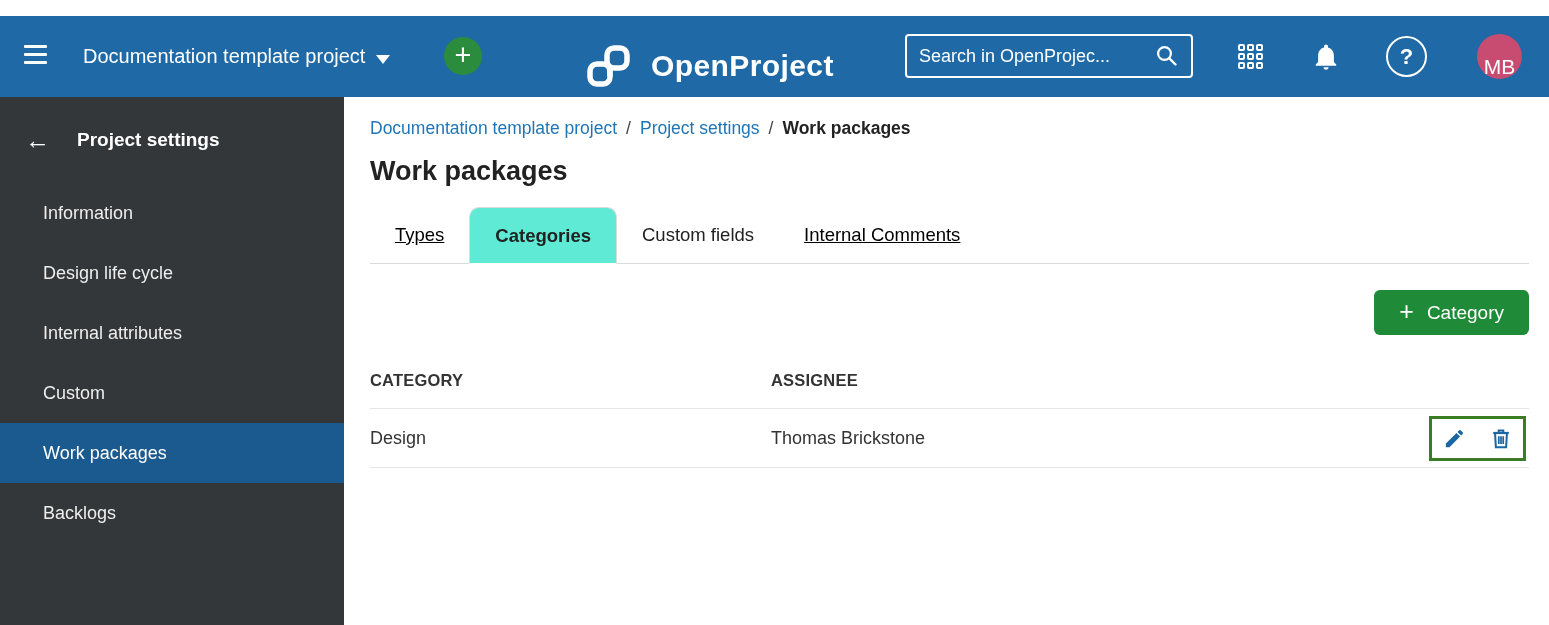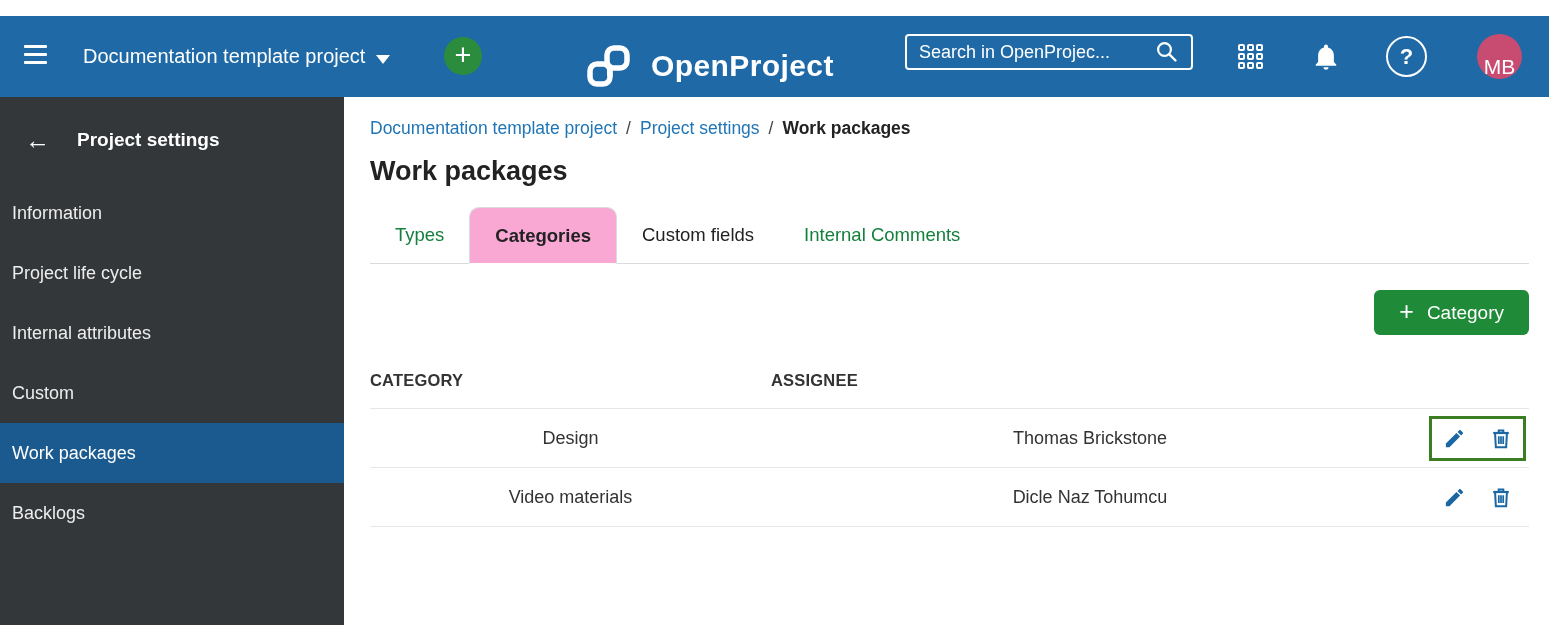--- a/index.html
+++ b/index.html
@@ -11,59 +11,59 @@
   .topbar { position:absolute; top:0; left:0; width:100%; height:81px; background:#1E69A6; z-index:5; }
   .topbar > * { position:absolute; }
   .hamburger { left:24px; top:29px; width:23px; cursor:pointer; }
   .hamburger span { display:block; width:23px; height:3px; background:#fff; border-radius:1px; margin-bottom:5px; }
   .hamburger span:last-child { margin-bottom:0; }
   .project-select { left:83px; top:0; height:81px; display:flex; align-items:center; gap:11px; color:#fff; font-size:20px; cursor:pointer; white-space:nowrap; }
   .caret-down { width:0; height:0; border-left:7px solid transparent; border-right:7px solid transparent; border-top:9px solid #fff; margin-top:6px; }
   .plus-circle { left:444px; top:21px; width:38px; height:38px; border-radius:50%; background:#2C8C3E; border:none; color:#fff; font-size:29px; font-weight:300; line-height:34px; text-align:center; cursor:pointer; display:flex; align-items:center; justify-content:center; padding-bottom:3px; }
   .logo { left:586px; top:0; height:99px; display:flex; align-items:center; gap:13px; color:#fff; cursor:pointer; }
   .logo-text { font-size:30px; font-weight:700; letter-spacing:.4px; }
-  .search-box { left:905px; top:18px; width:288px; height:36px; border:2px solid #fff; border-radius:4px; display:flex; align-items:center; padding:0 12px; }
+  .search-box { left:905px; top:18px; width:288px; height:44px; border:2px solid #fff; border-radius:4px; display:flex; align-items:center; padding:0 12px; }
   .search-box input { flex:1; min-width:0; background:transparent; border:none; outline:none; color:#fff; font-size:18px; font-family:inherit; }
   .search-box input::placeholder { color:#fff; opacity:1; }
   .grid-icon { left:1238px; top:28px; display:grid; grid-template-columns:repeat(3,7px); grid-gap:2px; cursor:pointer; }
   .grid-icon span { width:7px; height:7px; border:2px solid #fff; border-radius:2px; }
   .bell-wrap { left:1311px; top:25px; cursor:pointer; }
   .help-circle { left:1386px; top:20px; width:41px; height:41px; border:2.5px solid #fff; border-radius:50%; color:#fff; font-size:22px; font-weight:600; display:flex; align-items:center; justify-content:center; cursor:pointer; }
   .avatar { left:1477px; top:18px; width:45px; height:45px; border-radius:50%; background:#C84C72; color:#fff; font-size:21px; display:flex; align-items:flex-end; justify-content:center; cursor:pointer; }
 
   
   .sidebar { position:absolute; top:81px; left:0; width:344px; height:544px; background:#343739; }
   .side-head { display:flex; align-items:center; height:86px; padding-left:25px; gap:27px; }
   .back-arrow { color:#fff; font-size:25px; line-height:1; cursor:pointer; }
   .side-title { color:#fff; font-weight:700; font-size:19px; }
-  .side-item { height:60px; display:flex; align-items:center; padding-left:12px; color:#EDEDED; font-size:18px; cursor:pointer; }
+  .side-item { height:60px; display:flex; align-items:center; padding-left:43px; color:#EDEDED; font-size:18px; cursor:pointer; }
   .side-item.active { background:#1A5A8E; color:#fff; }
 
   
   .main { position:absolute; top:81px; left:344px; width:1205px; height:544px; background:#fff; padding:0 20px 0 26px; }
   .breadcrumb { margin-top:21px; font-size:17.5px; display:flex; align-items:center; gap:9px; white-space:nowrap; }
   .breadcrumb a { color:#1F75B5; text-decoration:none; cursor:pointer; }
   .breadcrumb .sep { color:#444; }
   .breadcrumb .current { color:#222; font-weight:700; }
   .page-title { margin-top:17px; font-size:27px; font-weight:700; color:#222; }
 
   .tabs { margin-top:20px; display:flex; height:57px; border-bottom:1px solid #D8DCDE; }
   .tab { padding:0 25px; display:flex; align-items:center; font-size:18.5px; color:#222; cursor:pointer; }
-  .tab.muted { color:#15803d; }
-  .tab.active { background:#f9a8d4; border:1px solid #D8DCDE; border-bottom:1px solid #fff; border-radius:10px 10px 0 0; margin-bottom:-1px; font-weight:600; }
+  .tab.muted { color:#000000;text-decoration:underline; }
+  .tab.active { background:#5eead4; border:1px solid #D8DCDE; border-bottom:1px solid #fff; border-radius:10px 10px 0 0; margin-bottom:-1px; font-weight:600; }
 
   .toolbar { display:flex; justify-content:flex-end; margin-top:26px; }
   .add-category { height:45px; padding:0 25px; background:#1F8A38; border:none; border-radius:6px; color:#fff; font-size:19px; font-family:inherit; display:flex; align-items:center; gap:13px; cursor:pointer; }
   .add-category .plus-glyph { font-size:25px; font-weight:300; margin-top:-2px; }
 
   table.cat-table { width:100%; border-collapse:collapse; margin-top:36px; }
   .cat-table th { text-align:left; font-size:16.5px; font-weight:700; color:#333; letter-spacing:.2px; padding:0 0 18px 0; border-bottom:1px solid #E4E7E9; }
   .cat-table th.col-category { width:401px; }
   .cat-table th.col-actions { width:120px; }
-  .cat-table td { height:59px; border-bottom:1px solid #E4E7E9; font-size:18px; color:#333;text-align:center; }
+  .cat-table td { height:59px; border-bottom:1px solid #E4E7E9; font-size:18px; color:#333; }
   .cat-table td.actions-cell { text-align:right; padding-right:3px; }
   .actions-wrap { display:inline-flex; align-items:center; gap:24px; padding:8px 11px; border:3px solid transparent; vertical-align:middle; }
   .actions-wrap.highlighted { border-color:#3A7D22; }
   .icon-btn { display:inline-flex; cursor:pointer; background:none; border:none; padding:0; }
 </style>
 </head>
 <body>
 
 <div class="frame">
 
@@ -131,21 +131,21 @@
     </div>
   </header>
 
   <aside class="sidebar">
     <div class="side-head">
       <span class="back-arrow">←</span>
       <span class="side-title">Project settings</span>
     </div>
     <nav>
       <div class="side-item">Information</div>
-      <div class="side-item">Project life cycle</div>
+      <div class="side-item">Design life cycle</div>
       <div class="side-item">Internal attributes</div>
       <div class="side-item">Custom</div>
       <div class="side-item active">Work packages</div>
       <div class="side-item">Backlogs</div>
     </nav>
   </aside>
 
   <main class="main">
 
     <div class="breadcrumb">
@@ -195,38 +195,17 @@
                 <svg width="22" height="23" viewBox="0 0 24 24" fill="none" stroke="#1A67A3">
                     <path d="M3.5 6h17" stroke-width="2.4"></path>
                     <path d="M9.5 6V3.2h5V6" stroke-width="2.2"></path>
                     <path d="M5.5 6l.9 15.5h11.2L18.5 6" stroke-width="2.2"></path>
                     <path d="M9.6 9.5v8.5M12 9.5v8.5M14.4 9.5v8.5" stroke-width="1.9"></path>
                   </svg>
               </button>
             </span>
           </td>
         </tr>
-        <tr>
-          <td>Video materials</td>
-          <td>Dicle Naz Tohumcu</td>
-          <td class="actions-cell">
-            <span class="actions-wrap">
-              <button class="icon-btn">
-                <svg width="23" height="23" viewBox="0 0 24 24">
-                    <path fill="#1A67A3" d="M3 17.25V21h3.75L17.81 9.94l-3.75-3.75L3 17.25zM20.71 7.04c.39-.39.39-1.02 0-1.41l-2.34-2.34a.9959.9959 0 0 0-1.41 0l-1.83 1.83 3.75 3.75 1.83-1.83z"></path>
-                  </svg>
-              </button>
-              <button class="icon-btn">
-                <svg width="22" height="23" viewBox="0 0 24 24" fill="none" stroke="#1A67A3">
-                    <path d="M3.5 6h17" stroke-width="2.4"></path>
-                    <path d="M9.5 6V3.2h5V6" stroke-width="2.2"></path>
-                    <path d="M5.5 6l.9 15.5h11.2L18.5 6" stroke-width="2.2"></path>
-                    <path d="M9.6 9.5v8.5M12 9.5v8.5M14.4 9.5v8.5" stroke-width="1.9"></path>
-                  </svg>
-              </button>
-            </span>
-          </td>
-        </tr>
       </tbody>
     </table>
 
   </main>
 </div>
 
 </body></html>

